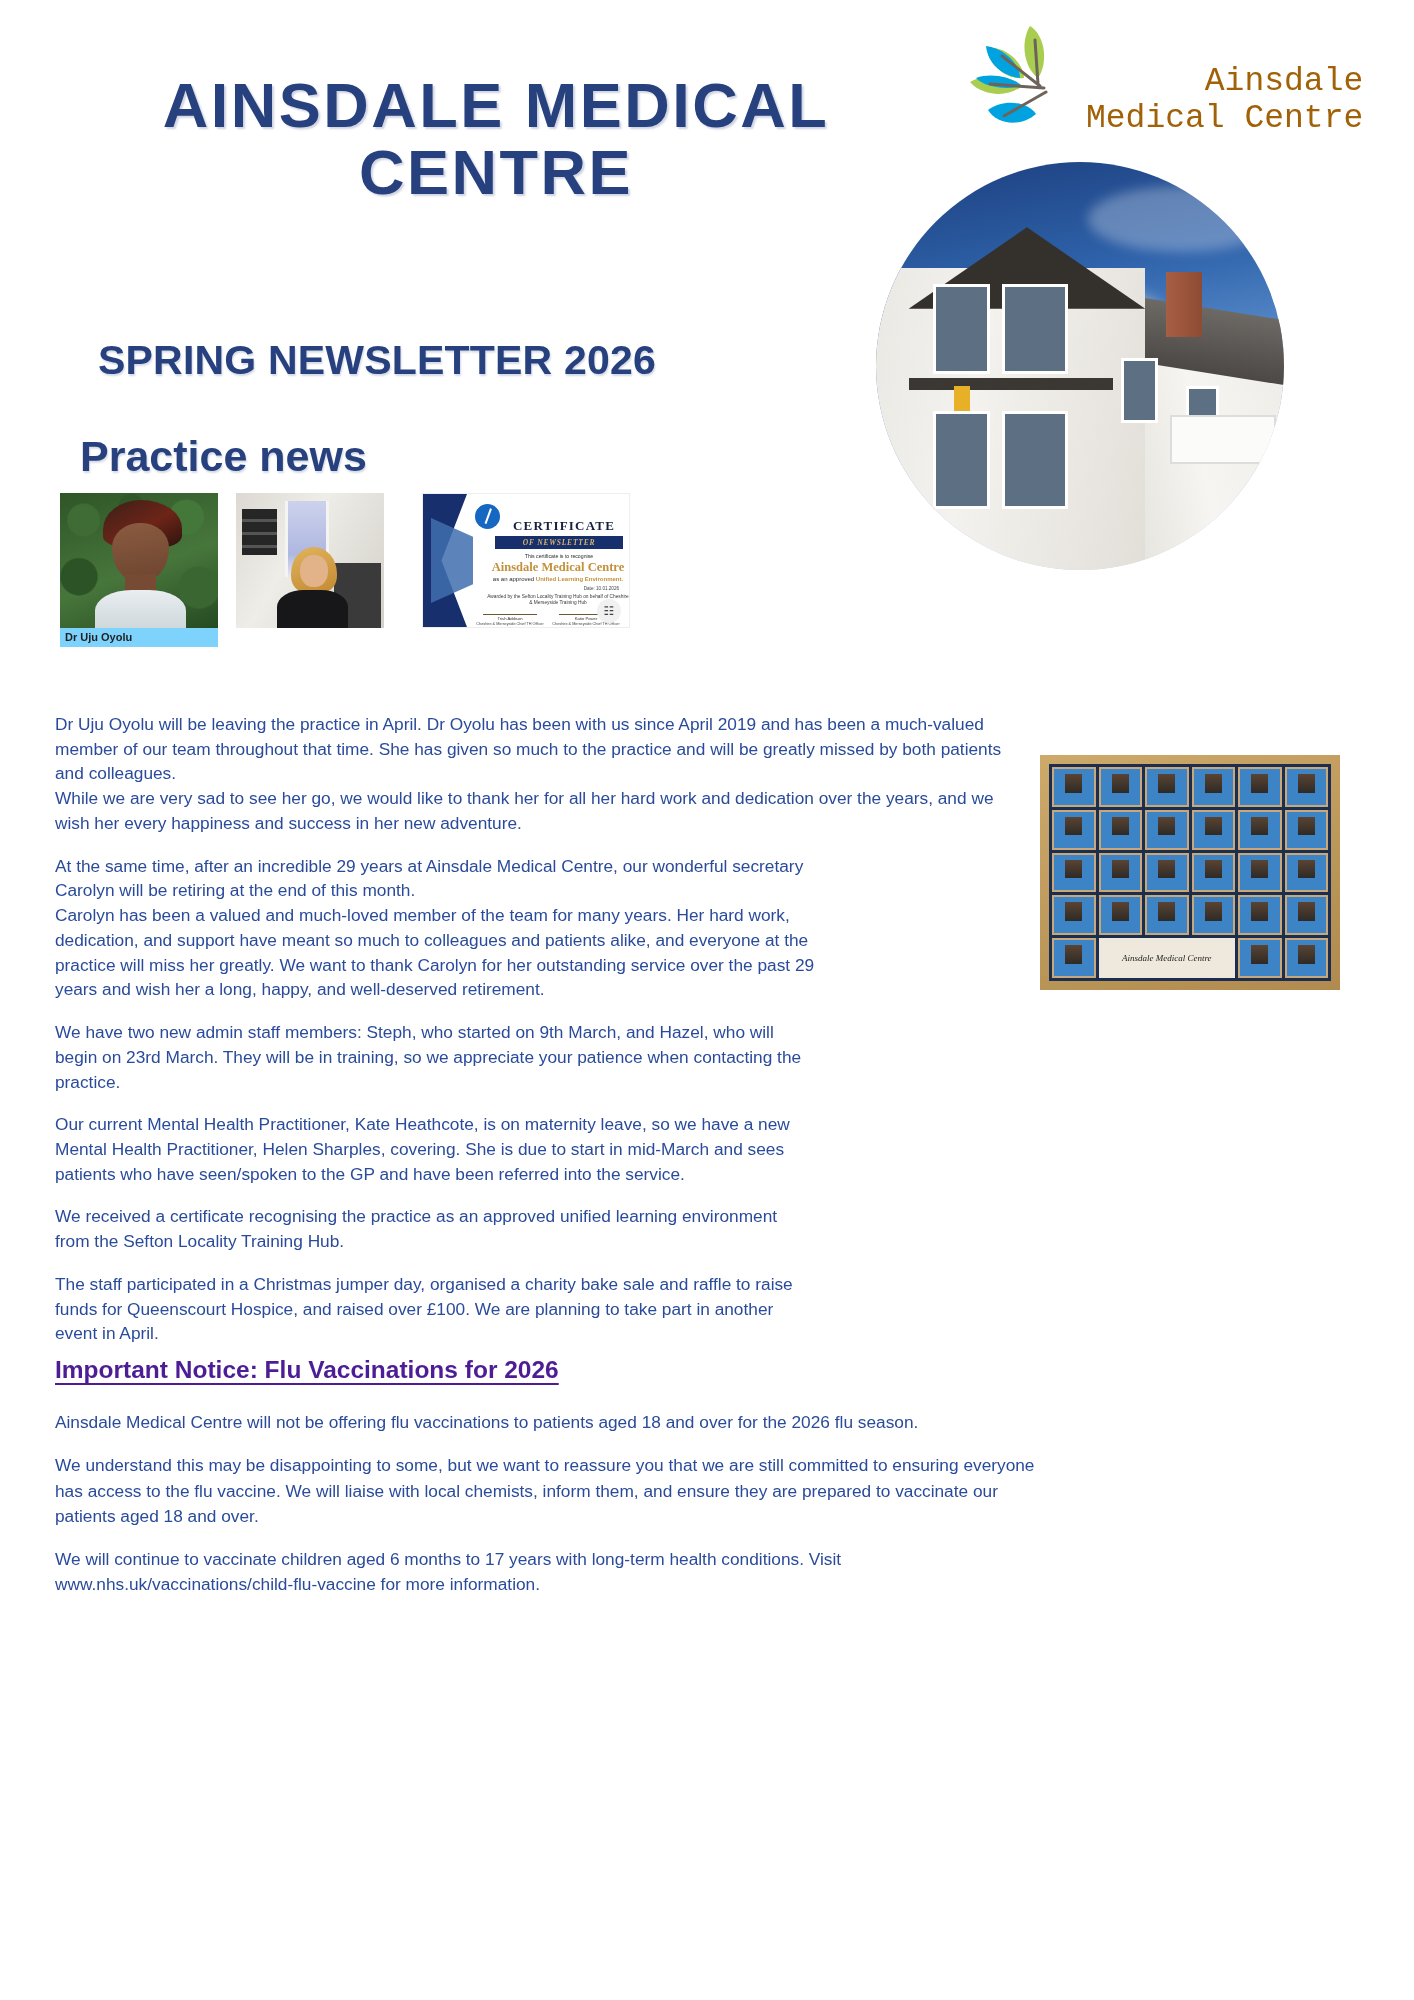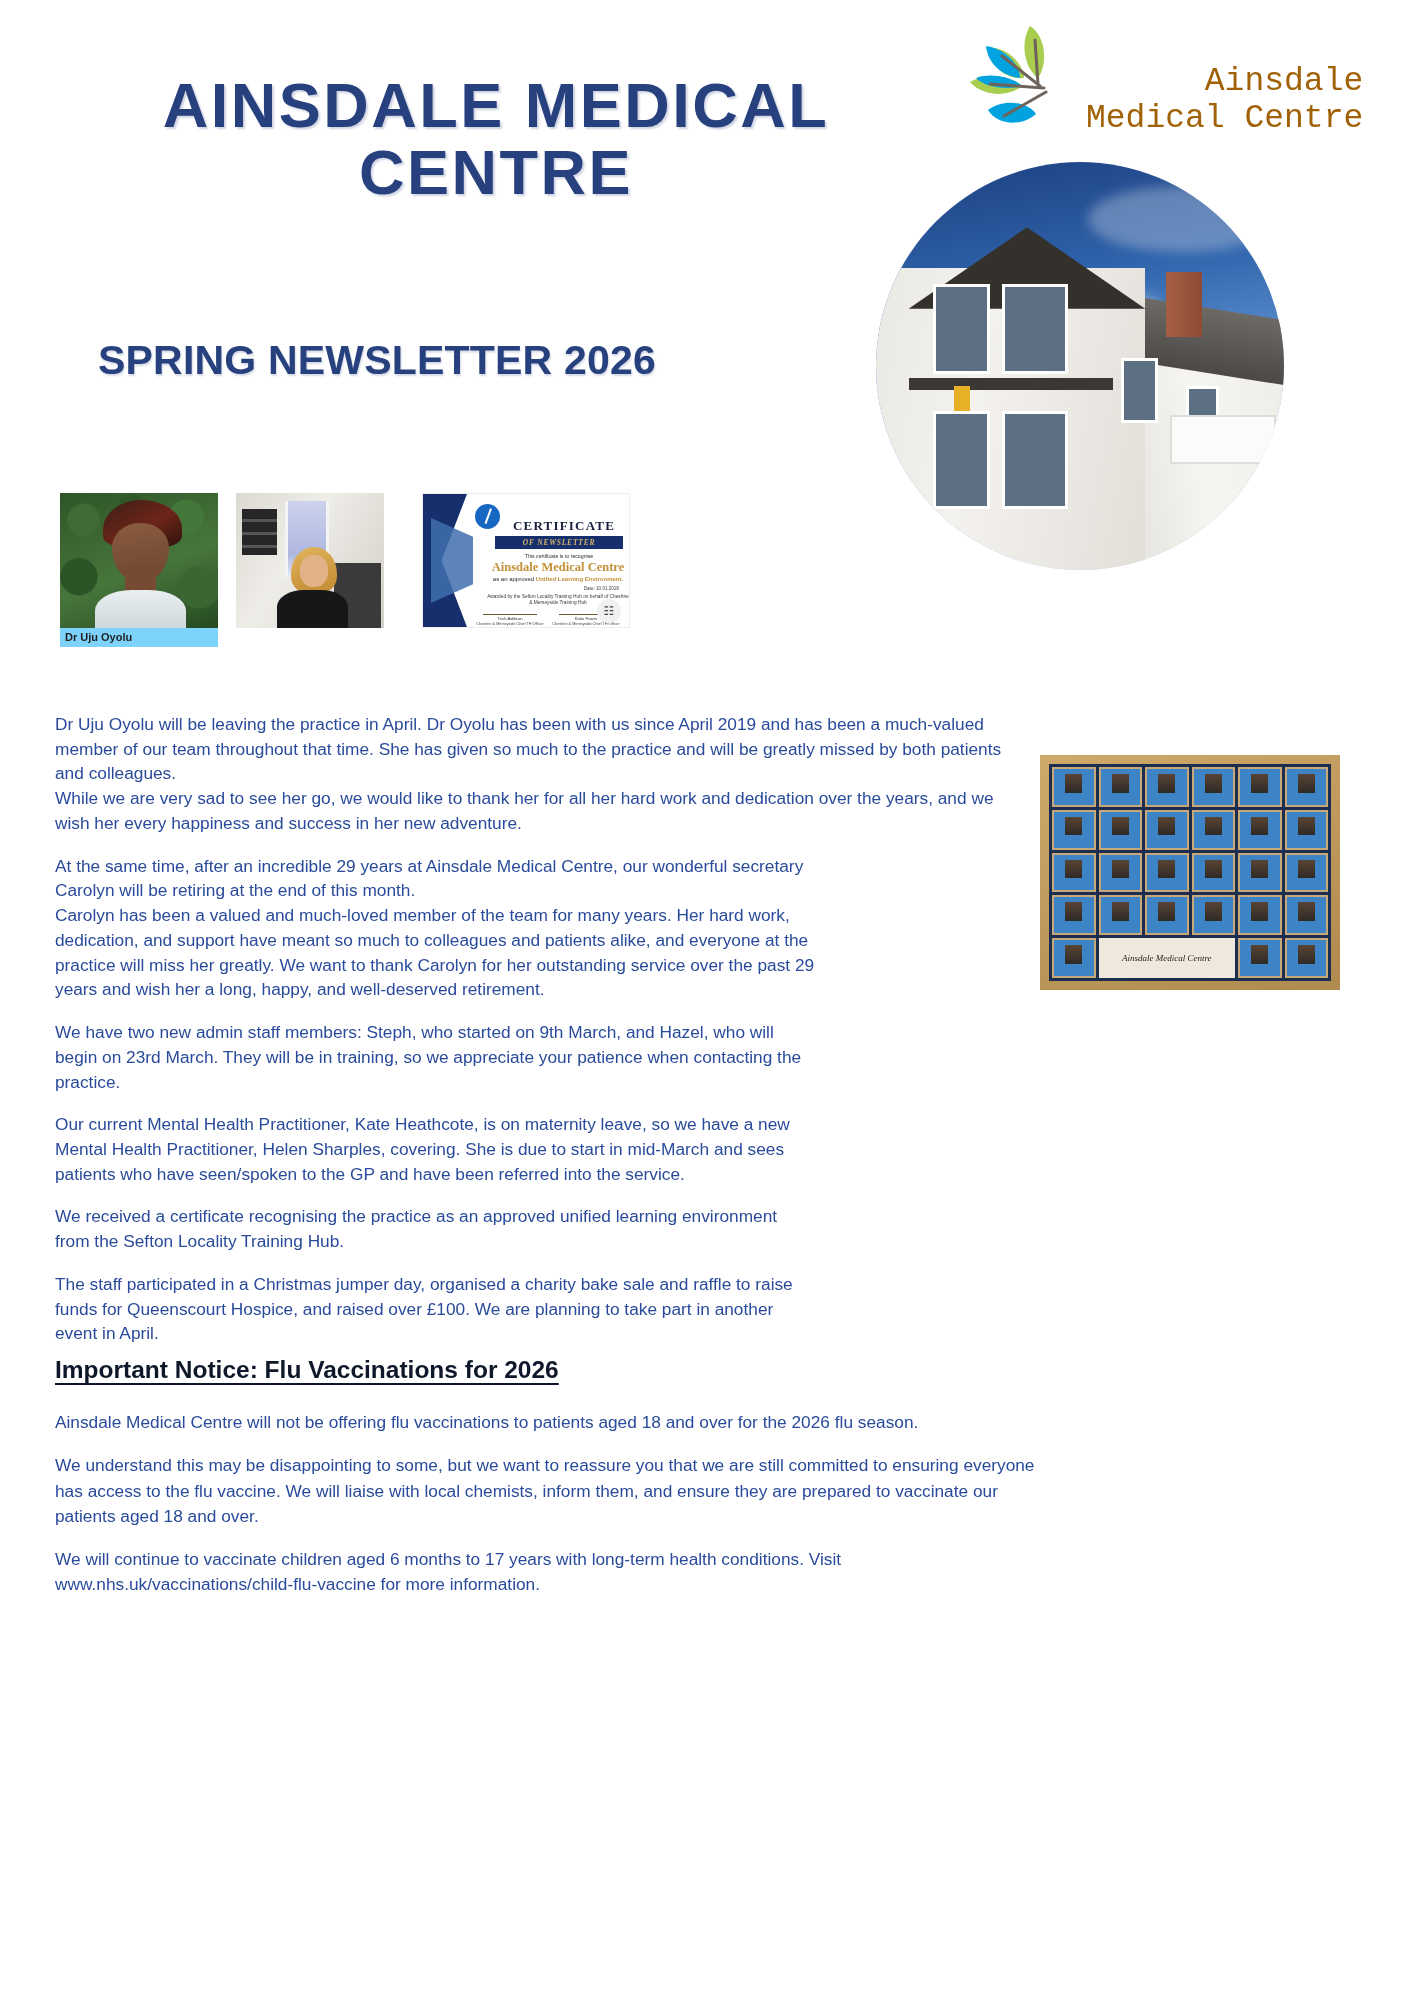--- a/index.html
+++ b/index.html
@@ -223,21 +223,21 @@
   
   .body-col {
     position:absolute; left:55px; top:712px; width:980px;
     font-size: 17.3px; line-height: 1.43; color:#2a4b9b;
   }
   .body-col p { margin: 0 8px 0 0; }
   .spacer { height: 18px; }
 
   .flu-heading {
     position:absolute; left:55px; top:1356px;
-    font-size: 24.5px; font-weight:700; color:#0f172a;
+    font-size: 24.5px; font-weight:700; color:#4c1d95;
     text-decoration: underline; text-underline-offset: 5px;
     text-decoration-thickness: 2px;
   }
   .flu-body {
     position:absolute; left:55px; top:1410px; width:1000px;
     font-size:17.3px; line-height:1.46; color:#2a4b9b;
   }
 
   
   .board {
@@ -286,20 +286,21 @@
 </head>
 <body>
 
 <div class="page">
 
   <div class="masthead">
     <h1>AINSDALE MEDICAL CENTRE</h1>
   </div>
 
   <div class="subtitle">SPRING NEWSLETTER 2026</div>
+  <div class="section-heading">Practice news</div>
 
   <div class="amc-logo">
     <svg class="leaves" viewBox="0 0 120 120">
       <g>
         <path d="M62 6 C78 16 80 44 70 58 C56 48 52 22 62 6 Z" fill="#a8cd4f"></path>
         <path d="M20 28 C38 26 56 44 56 58 C38 60 22 46 20 28 Z" fill="#a8cd4f"></path>
         <path d="M18 26 C36 28 52 44 52 58 C34 56 20 44 18 26 Z" fill="#00a3e0"></path>
         <path d="M2 62 C18 52 44 56 54 66 C40 78 14 76 2 62 Z" fill="#a8cd4f"></path>
         <path d="M8 58 C24 52 46 58 54 66 C40 70 18 68 8 58 Z" fill="#00a3e0"></path>
         <path d="M20 90 C36 78 60 82 68 94 C52 108 28 104 20 90 Z" fill="#00a3e0"></path>

